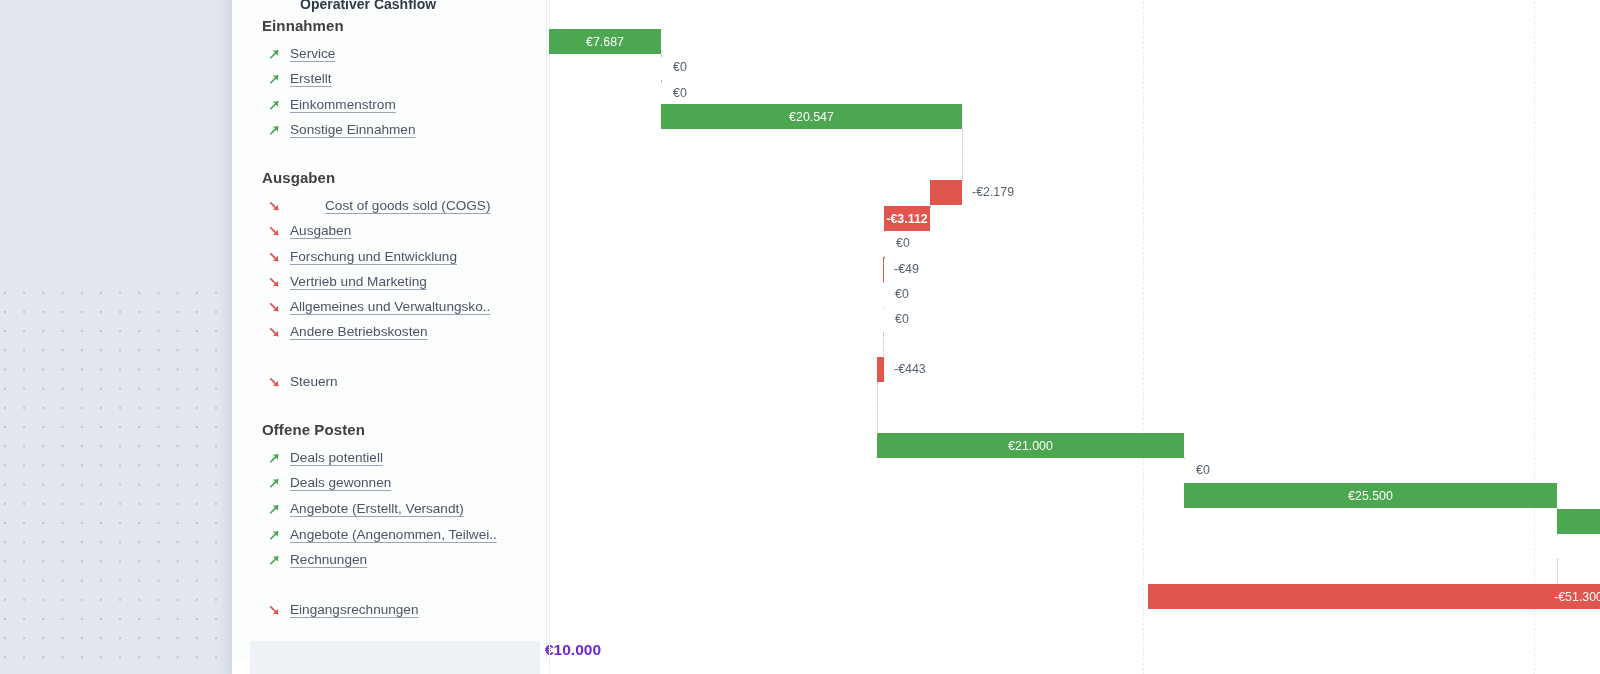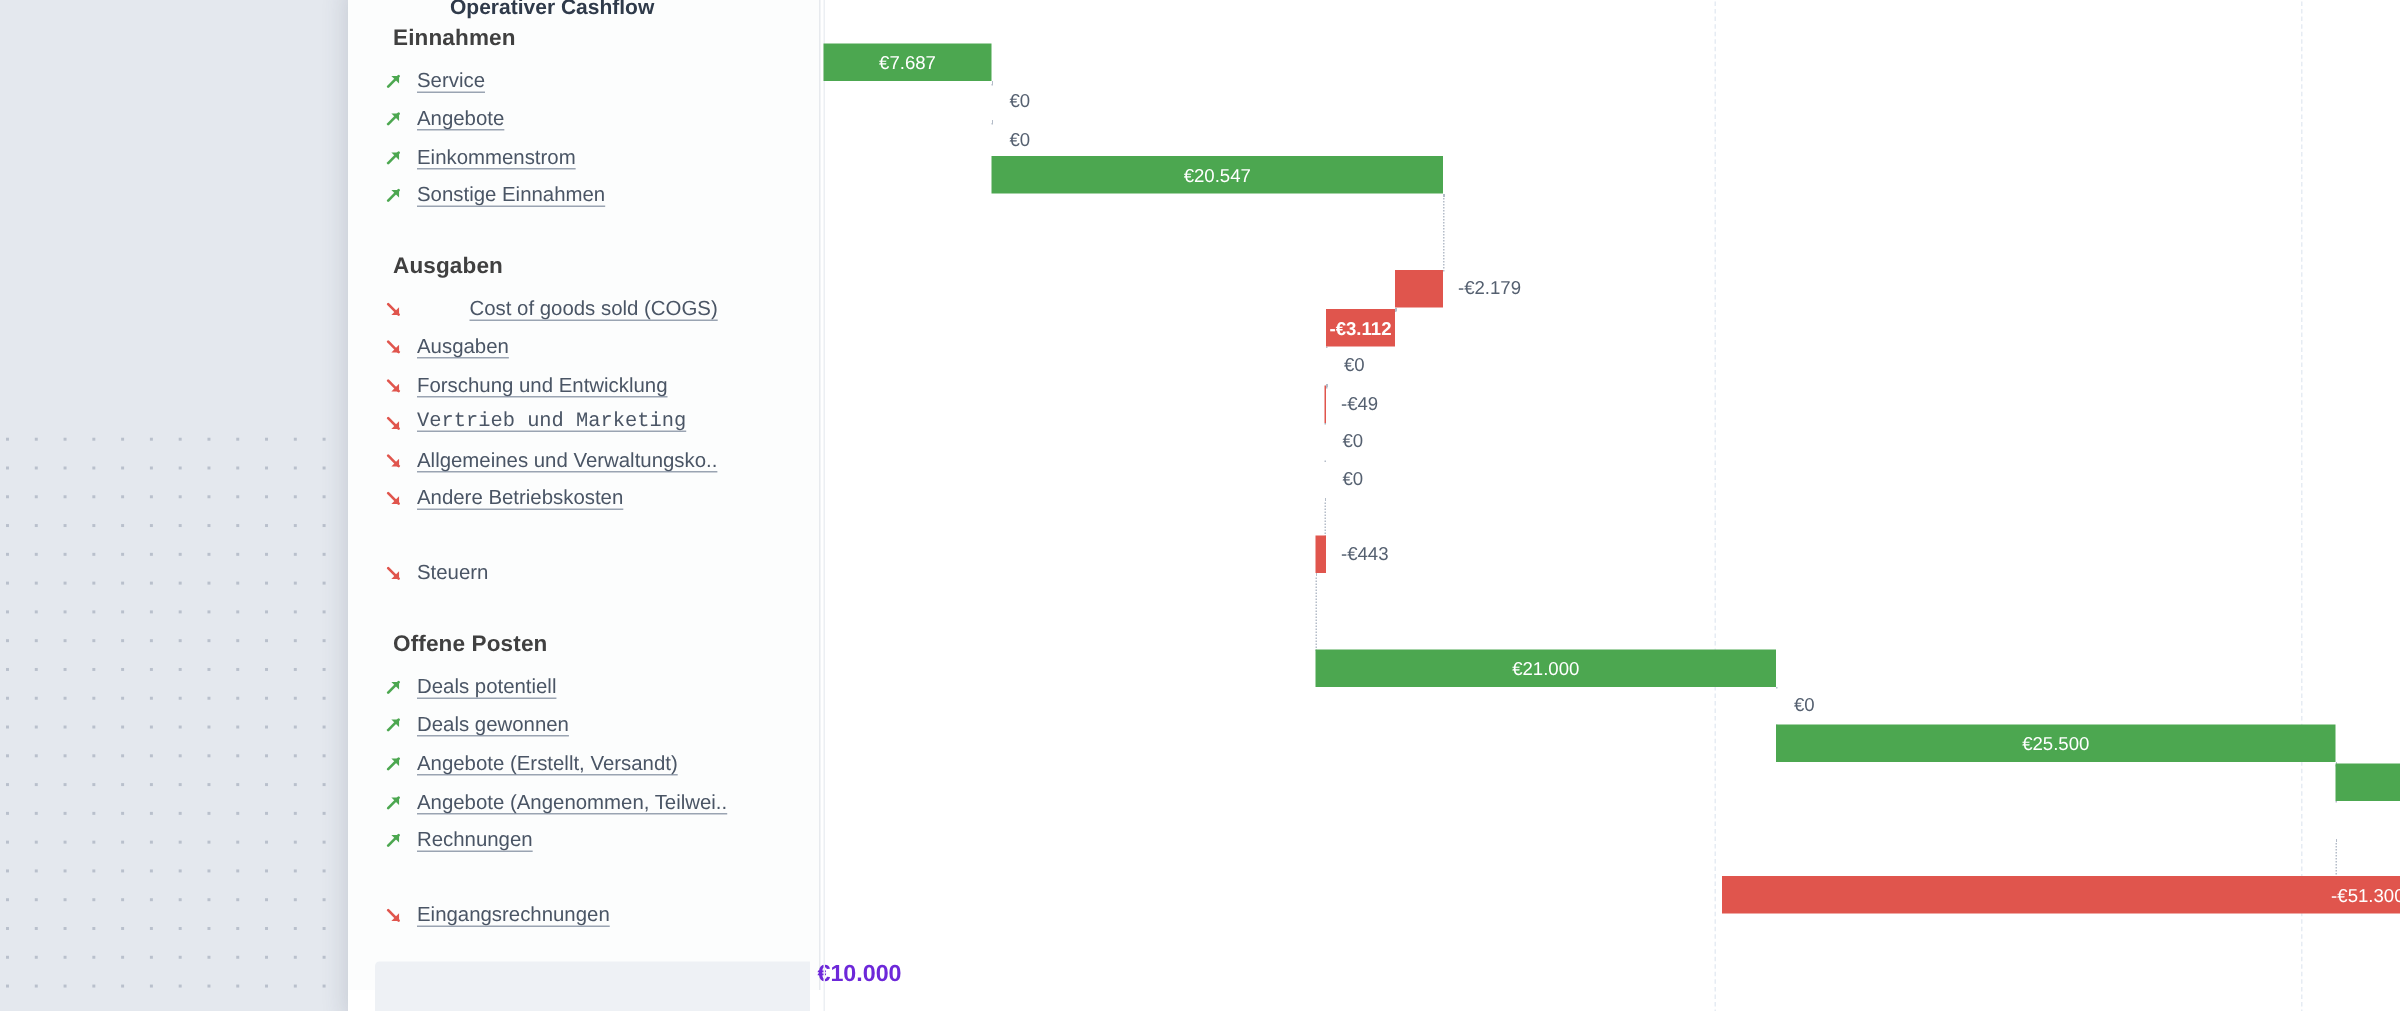--- a/index.html
+++ b/index.html
@@ -34,21 +34,21 @@
     background:#fcfdfd;
     border-right:1px solid #e7eaee;
     box-sizing:border-box;
   }
   .group-heading{
     position:absolute;left:30px;
     font-size:15px;font-weight:bold;color:#404040;letter-spacing:.1px;
     white-space:nowrap;
   }
   .row-link{
-    position:absolute;left:24px;height:20px;
+    position:absolute;left:36px;height:20px;
     display:flex;align-items:center;gap:9px;white-space:nowrap;
   }
   .trend-icon{
     width:13px;height:15px;flex:0 0 13px;position:relative;top:1px;
   }
   .row-text{
     font-size:13.6px;color:#4a5565;
     text-decoration:underline;text-decoration-color:#9aa4b2;
     text-underline-offset:2.5px;text-decoration-thickness:1px;
     cursor:pointer;
@@ -118,21 +118,21 @@
             <path d="M3 11 L10.5 3.5" stroke="#4ca750" stroke-width="1.9" stroke-linecap="round"></path>
             <path d="M5.3 3.3 L10.8 3.3 L10.8 8.8 Z" fill="#4ca750"></path>
           </svg></span>
         <span class="row-text">Service</span>
       </div>
       <div class="row-link" style="top: 68px;">
         <span class="trend-icon"><svg width="13" height="15" viewBox="0 0 14 15">
             <path d="M3 11 L10.5 3.5" stroke="#4ca750" stroke-width="1.9" stroke-linecap="round"></path>
             <path d="M5.3 3.3 L10.8 3.3 L10.8 8.8 Z" fill="#4ca750"></path>
           </svg></span>
-        <span class="row-text">Angebote</span>
+        <span class="row-text">Erstellt</span>
       </div>
       <div class="row-link" style="top: 94px;">
         <span class="trend-icon"><svg width="13" height="15" viewBox="0 0 14 15">
             <path d="M3 11 L10.5 3.5" stroke="#4ca750" stroke-width="1.9" stroke-linecap="round"></path>
             <path d="M5.3 3.3 L10.8 3.3 L10.8 8.8 Z" fill="#4ca750"></path>
           </svg></span>
         <span class="row-text">Einkommenstrom</span>
       </div>
       <div class="row-link" style="top: 119px;">
         <span class="trend-icon"><svg width="13" height="15" viewBox="0 0 14 15">
@@ -156,21 +156,21 @@
           </svg></span>
         <span class="row-text">Ausgaben</span>
       </div>
       <div class="row-link" style="top: 246px;">
         <span class="trend-icon"><svg width="13" height="15" viewBox="0 0 14 15">
             <path d="M3 3.5 L10.5 11" stroke="#e0554d" stroke-width="1.9" stroke-linecap="round"></path>
             <path d="M5.3 11.2 L10.8 11.2 L10.8 5.7 Z" fill="#e0554d"></path>
           </svg></span>
         <span class="row-text">Forschung und Entwicklung</span>
       </div>
-      <div class="row-link" style="top: 271px; font-family: Liberation Mono, monospace;">
+      <div class="row-link" style="top: 271px;">
         <span class="trend-icon"><svg width="13" height="15" viewBox="0 0 14 15">
             <path d="M3 3.5 L10.5 11" stroke="#e0554d" stroke-width="1.9" stroke-linecap="round"></path>
             <path d="M5.3 11.2 L10.8 11.2 L10.8 5.7 Z" fill="#e0554d"></path>
           </svg></span>
         <span class="row-text">Vertrieb und Marketing</span>
       </div>
       <div class="row-link" style="top: 296px;">
         <span class="trend-icon"><svg width="13" height="15" viewBox="0 0 14 15">
             <path d="M3 3.5 L10.5 11" stroke="#e0554d" stroke-width="1.9" stroke-linecap="round"></path>
             <path d="M5.3 11.2 L10.8 11.2 L10.8 5.7 Z" fill="#e0554d"></path>

